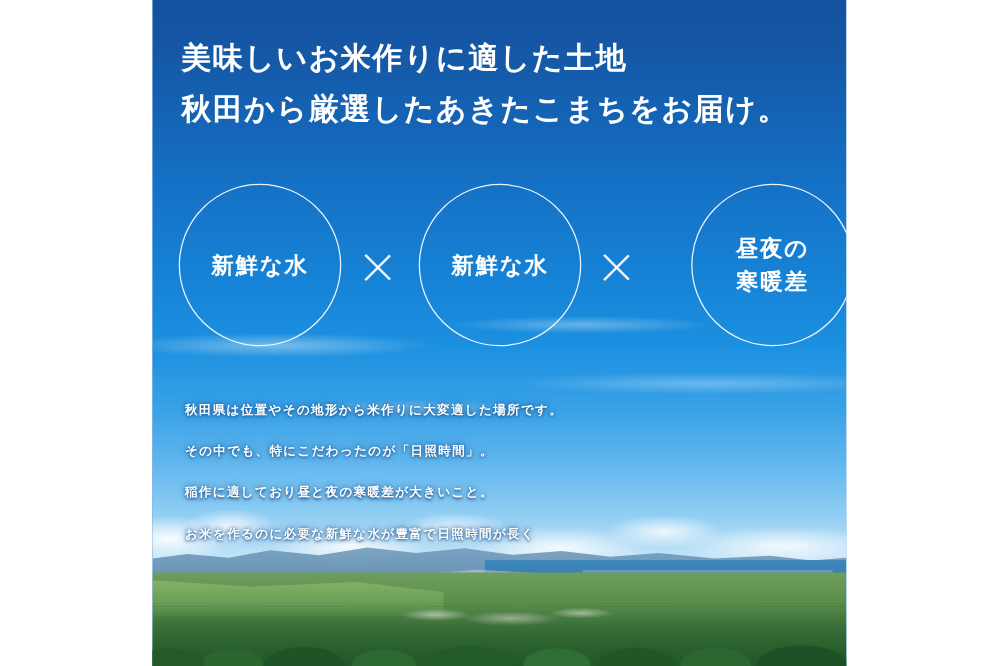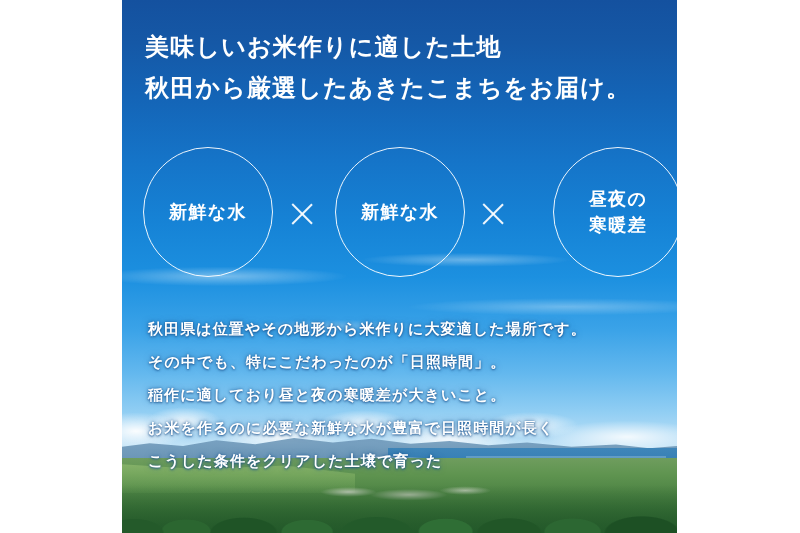--- a/index.html
+++ b/index.html
@@ -239,21 +239,21 @@
   
   .body-copy {
     position: absolute;
     left: 26px;
     top: 312px;
     width: 520px;
     z-index: 12;
   }
   .body-line {
     color: #ffffff;
-    font-size: 15px;
+    font-size: 10px;
     font-weight: 700;
     line-height: 33px;
     letter-spacing: 1.1px;
     white-space: nowrap;
     text-shadow:
        0 0 3px rgba(30,90,150,.75),
        0 0 6px rgba(30,90,150,.55),
        0 1px 2px rgba(20,70,130,.65);
   }
 </style>
@@ -300,17 +300,16 @@
 寒暖差</span>
       </div>
 
     </div>
 
     <div class="body-copy">
       <div class="body-line">秋田県は位置やその地形から米作りに大変適した場所です。</div>
       <div class="body-line">その中でも、特にこだわったのが「日照時間」。</div>
       <div class="body-line">稲作に適しており昼と夜の寒暖差が大きいこと。</div>
       <div class="body-line">お米を作るのに必要な新鮮な水が豊富で日照時間が長く</div>
-      <div class="body-line">こうした条件をクリアした土壌で育った</div>
     </div>
 
   </div>
 </div>
 
 </body></html>

